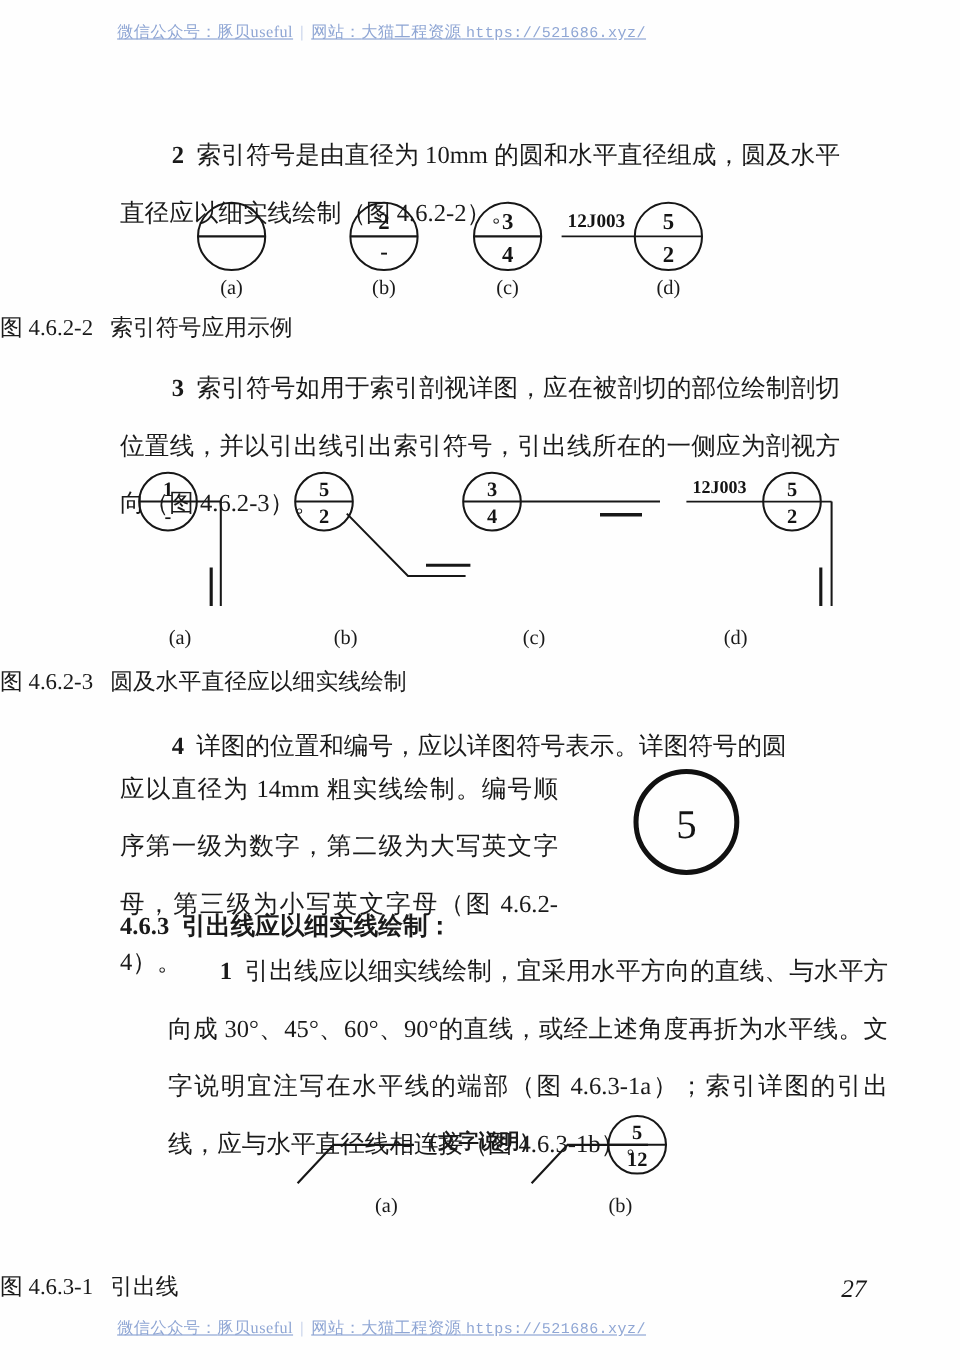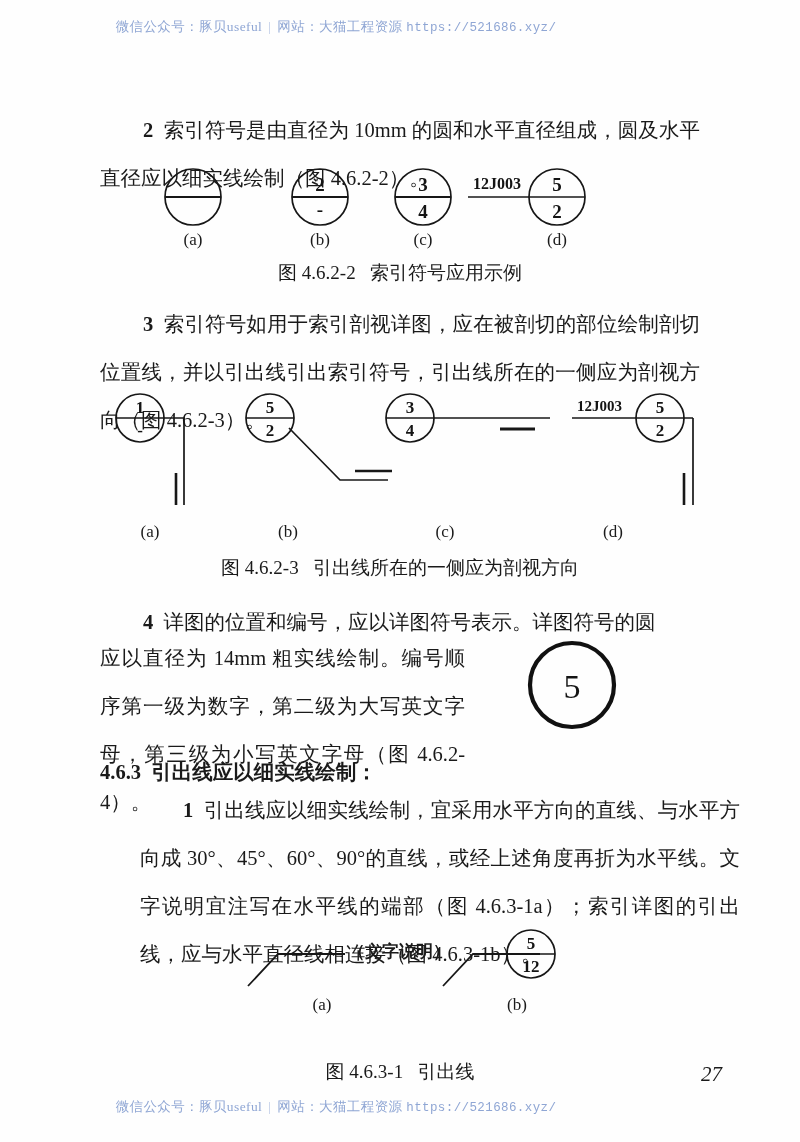--- a/index.html
+++ b/index.html
@@ -20,27 +20,28 @@
     position: absolute;
     left: 0; top: 0;
     width: 800px;
     height: 1142px;
     background: #fefefe;
   }
 
   
   .watermark {
     position: absolute;
-    left: 18px;
+    left: 0;
     width: 636px;
     text-align: center;
     color: #8fa6d4;
     font-size: 13.5px;
     letter-spacing: 0.4px;
     white-space: nowrap;
+    text-decoration: underline;
   }
   .watermark .sep { color: #b8c6e4; padding: 0 6px; }
   .watermark .url { font-family: "Liberation Mono", "DejaVu Sans Mono", monospace; font-size: 12.5px; }
   #wm-top { top: 18px; }
   #wm-bottom { top: 1098px; }
 
   
   .body-text {
     position: absolute;
     left: 100px;
@@ -55,21 +56,21 @@
     font-weight: bold;
     font-family: "Liberation Serif", "DejaVu Serif", serif;
   }
   .indent { text-indent: 2.1em; }
   .sec-head { font-weight: bold; }
 
   
   .caption {
     position: absolute;
     font-size: 19px;
-    text-align: center;
+    text-align: left;
     white-space: nowrap;
     font-family: "Liberation Serif", "DejaVu Serif", serif;
   }
 
   .sublabel {
     position: absolute;
     font-size: 17px;
     font-family: "Liberation Serif", "DejaVu Serif", serif;
     text-align: center;
     white-space: nowrap;
@@ -194,21 +195,21 @@
       </g>
     </svg>
   </div>
 
   <div class="sublabel" style="left:110px; top:522px; width:80px;">(a)</div>
   <div class="sublabel" style="left:248px; top:522px; width:80px;">(b)</div>
   <div class="sublabel" style="left:405px; top:522px; width:80px;">(c)</div>
   <div class="sublabel" style="left:573px; top:522px; width:80px;">(d)</div>
 
   <div class="caption" style="left:0; top:555px; width:800px;">
-    <span>图 4.6.2-3</span>&nbsp;&nbsp;&nbsp;<span>引出线所在的一侧应为剖视方向</span>
+    <span>图 4.6.2-3</span>&nbsp;&nbsp;&nbsp;<span>圆及水平直径应以细实线绘制</span>
   </div>
 
   <div class="body-text indent" style="top:598px;">
     <span class="num">4</span>&nbsp;&nbsp;<span>详图的位置和编号，应以详图符号表示。详图符号的圆</span>
   </div>
 
   <div class="body-text" style="top:634px; width:365px;">
     <span>应以直径为 14mm 粗实线绘制。编号顺序第一级为数字，第二级为大写英文字母，第三级为小写英文字母（图 4.6.2-4）。</span>
   </div>
 

